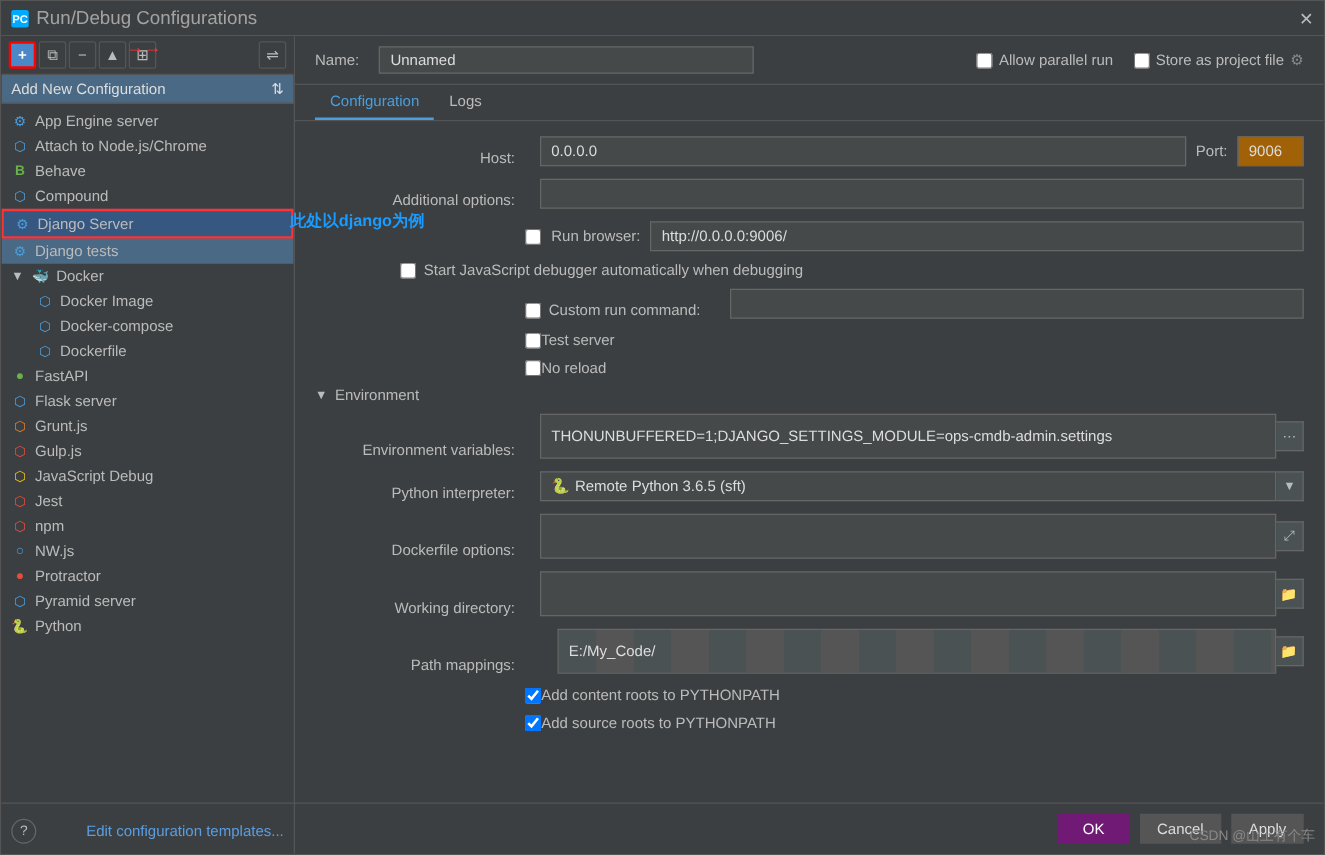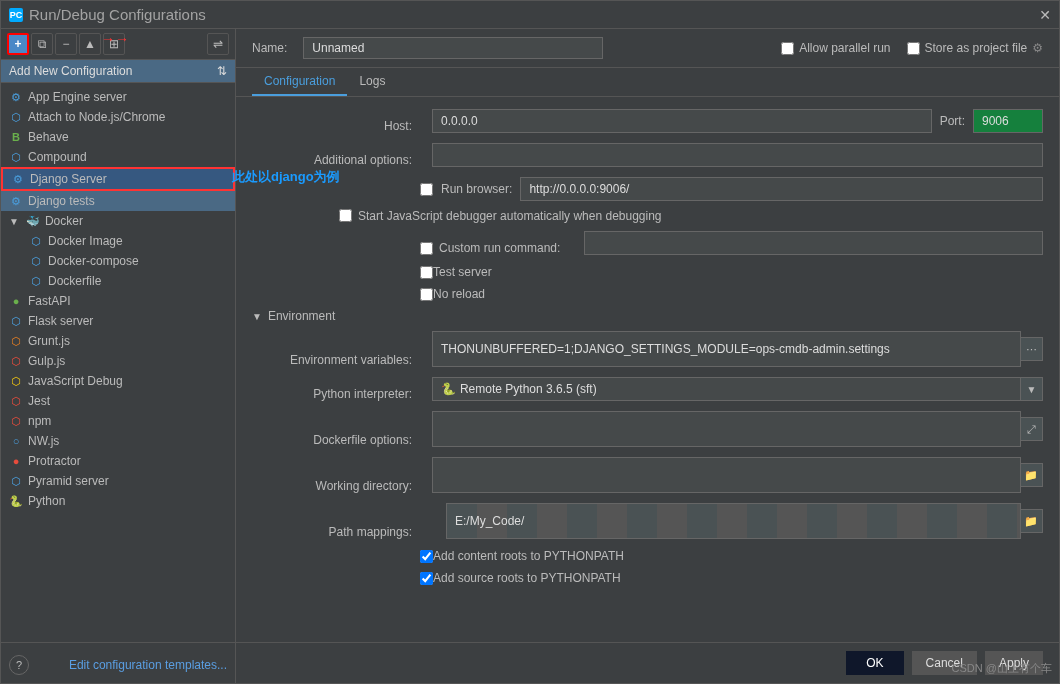--- a/index.html
+++ b/index.html
@@ -277,26 +277,26 @@
       background: #45494a;
       border: 1px solid #666;
       color: #ddd;
       padding: 3px 8px;
       font-size: 12px;
       flex: 1;
       height: 24px;
     }
 
     .field-input-small {
-      background: #15803d;
+      background: #a16207;
       border: 1px solid #666;
       color: #ddd;
       padding: 3px 8px;
       font-size: 12px;
-      width: 70px;
+      width: 53px;
       height: 24px;
     }
 
     .host-row {
       display: flex;
       align-items: center;
       gap: 8px;
     }
 
     .host-input {
@@ -349,23 +349,24 @@
       gap: 8px;
       margin-bottom: 8px;
     }
 
     .url-input {
       flex: 1;
     }
 
     .js-debugger-row {
       display: flex;
+      align-items: center;
       gap: 6px;
       margin-bottom: 8px;
-      margin-left: 87px;
+      margin-left: 68px;
     }
 
     .env-input-wrapper {
       flex: 1;
       display: flex;
       align-items: center;
     }
 
     .env-input {
       flex: 1;
@@ -427,21 +428,21 @@
     .right-panel-bottom {
       border-top: 1px solid #555;
       padding: 8px 16px;
       display: flex;
       align-items: center;
       justify-content: flex-end;
       gap: 8px;
     }
 
     .btn-ok {
-      background: #0f172a;
+      background: #701a75;
       border: none;
       color: white;
       padding: 5px 20px;
       cursor: pointer;
       font-size: 12px;
     }
 
     .btn-cancel {
       background: #555;
       border: none;

